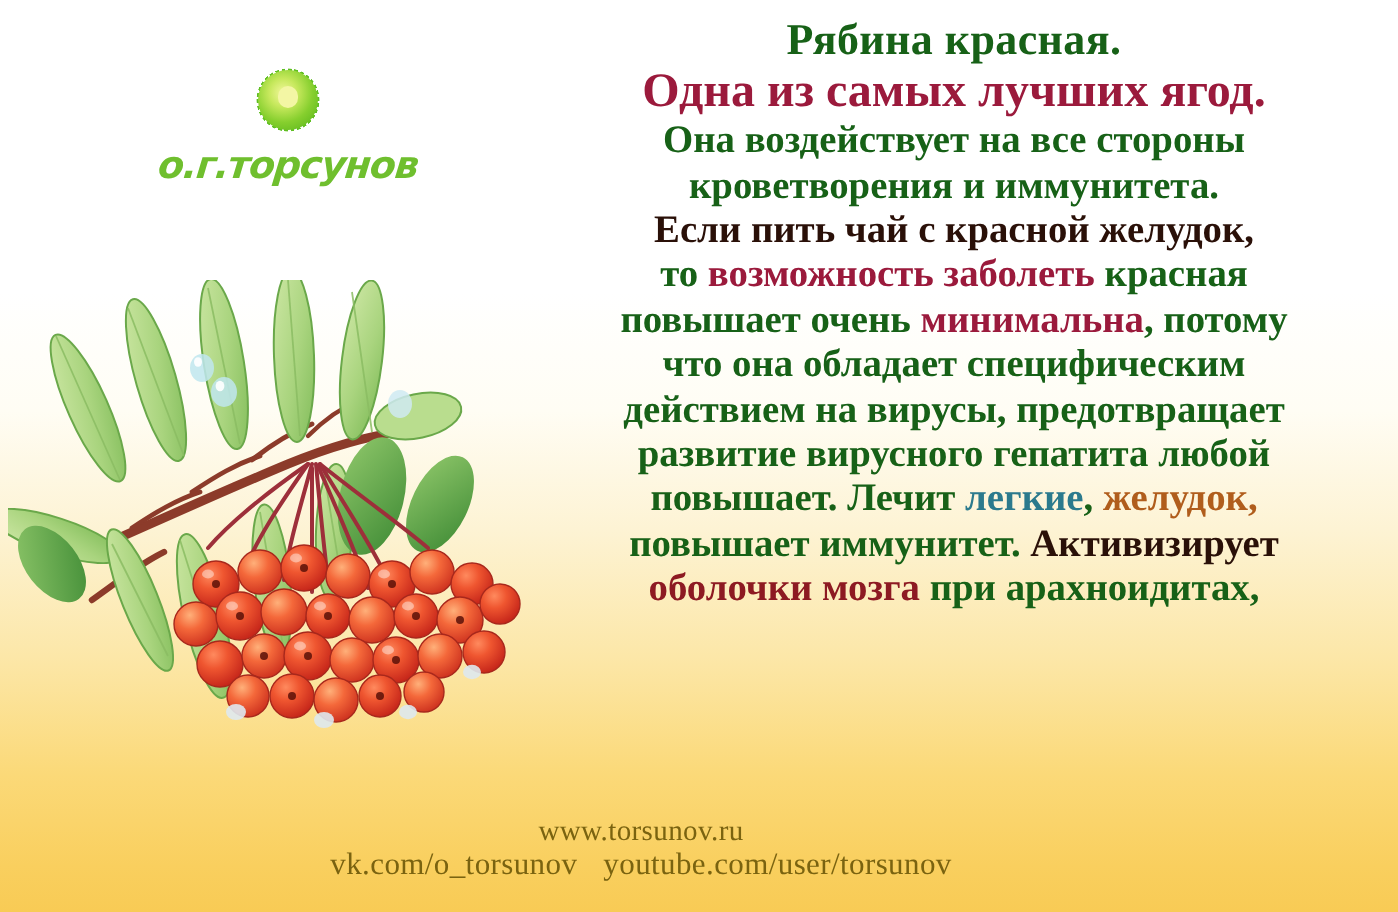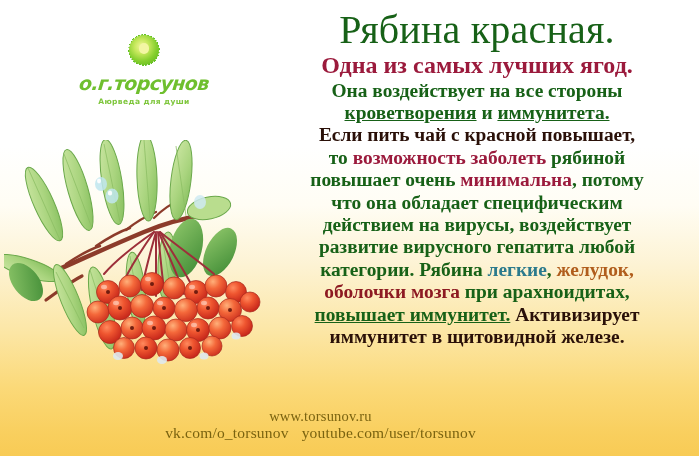--- a/index.html
+++ b/index.html
@@ -106,22 +106,22 @@
 
   
   #text-block {
     position: absolute;
     left: 258px;
     top: 8px;
     width: 438px;
     text-align: center;
   }
   #poster-title {
-    font-size: 40px;
-    font-weight: normal;
+    font-size: 22px;
+    font-weight: bold;
     color: #176117;
     line-height: 1.08;
     margin: 0 0 1px 0;
     letter-spacing: 0.2px;
   }
   #poster-subtitle {
     font-size: 24px;
     font-weight: bold;
     color: #9b1a3c;
     line-height: 1.1;
@@ -134,21 +134,21 @@
     color: #176117;
     margin: 0;
     white-space: nowrap;
   }
   .ln-green   { color: #176117; }
   .ln-dark    { color: #2a1008; }
   .ln-crimson { color: #9b1a3c; }
   .ln-blue    { color: #2b7a8d; }
   .ln-orange  { color: #b05d1c; font-family: Liberation Serif, serif; }
   .ln-maroon  { color: #8d1a22; }
-  .ul         { text-decoration: underline; text-underline-offset: 1px; }
+  .ul         { text-underline-offset: 1px; }
 
   
   #footer-block {
     position: absolute;
     left: 0;
     top: 408px;
     width: 641px;
     text-align: center;
     color: #7a6310;
   }
@@ -170,21 +170,20 @@
 
 <div id="poster">
 
   <div id="logo-block">
     <div class="logo-flower">
       <div class="rays"></div>
       <div class="inner"></div>
       <div class="core"></div>
     </div>
     <div class="logo-word">о.г.торсунов</div>
-    <div class="logo-tag">Аюрведа для души</div>
   </div>
 
   <div id="rowan-illustration">
     <svg viewBox="0 0 266 250" xmlns="http://www.w3.org/2000/svg">
       <defs>
         <linearGradient id="leafA" x1="0" y1="0" x2="1" y2="1">
           <stop offset="0%" stop-color="#cfe8a6"></stop>
           <stop offset="55%" stop-color="#a9d47e"></stop>
           <stop offset="100%" stop-color="#7fbb58"></stop>
         </linearGradient>
@@ -342,58 +341,55 @@
 
     <p class="body-line ln-green">
       <span>Она воздействует на все стороны</span>
     </p>
 
     <p class="body-line">
       <span class="ln-green ul">кроветворения</span><span class="ln-green"> и </span><span class="ln-green ul">иммунитета.</span>
     </p>
 
     <p class="body-line ln-dark">
-      <span>Если пить чай с красной повышает,</span>
-    </p>
-
-    <p class="body-line">
-      <span class="ln-green">то </span><span class="ln-crimson">возможность заболеть</span><span class="ln-green"> рябиной</span>
+      <span>Если пить чай с красной желудок,</span>
+    </p>
+
+    <p class="body-line">
+      <span class="ln-green">то </span><span class="ln-crimson">возможность заболеть</span><span class="ln-green"> красная</span>
     </p>
 
     <p class="body-line">
       <span class="ln-green">повышает очень </span><span class="ln-crimson">минимальна</span><span class="ln-green">, потому</span>
     </p>
 
     <p class="body-line ln-green">
       <span>что она обладает специфическим</span>
     </p>
 
     <p class="body-line ln-green">
-      <span>действием на вирусы, воздействует</span>
+      <span>действием на вирусы, предотвращает</span>
     </p>
 
     <p class="body-line ln-green">
       <span>развитие вирусного гепатита любой</span>
     </p>
 
     <p class="body-line">
-      <span class="ln-green">категории. Рябина </span><span class="ln-blue">легкие</span><span class="ln-green">, </span><span class="ln-orange">желудок,</span>
+      <span class="ln-green">повышает. Лечит </span><span class="ln-blue">легкие</span><span class="ln-green">, </span><span class="ln-orange">желудок,</span>
+    </p>
+
+    <p class="body-line">
+      <span class="ln-green ul">повышает иммунитет.</span><span class="ln-dark"> Активизирует</span>
     </p>
 
     <p class="body-line">
       <span class="ln-maroon">оболочки мозга</span><span class="ln-green"> при арахноидитах,</span>
     </p>
 
-    <p class="body-line">
-      <span class="ln-green ul">повышает иммунитет.</span><span class="ln-dark"> Активизирует</span>
-    </p>
-
-    <p class="body-line ln-dark">
-      <span>иммунитет в щитовидной железе.</span>
-    </p>
   </div>
 
   <div id="footer-block">
     <div id="footer-site">
       <span class="footer-link">www.torsunov.ru</span>
     </div>
     <div id="footer-social">
       <span class="footer-link">vk.com/o_torsunov</span><span class="footer-gap"></span><span class="footer-link">youtube.com/user/torsunov</span>
     </div>
   </div>

